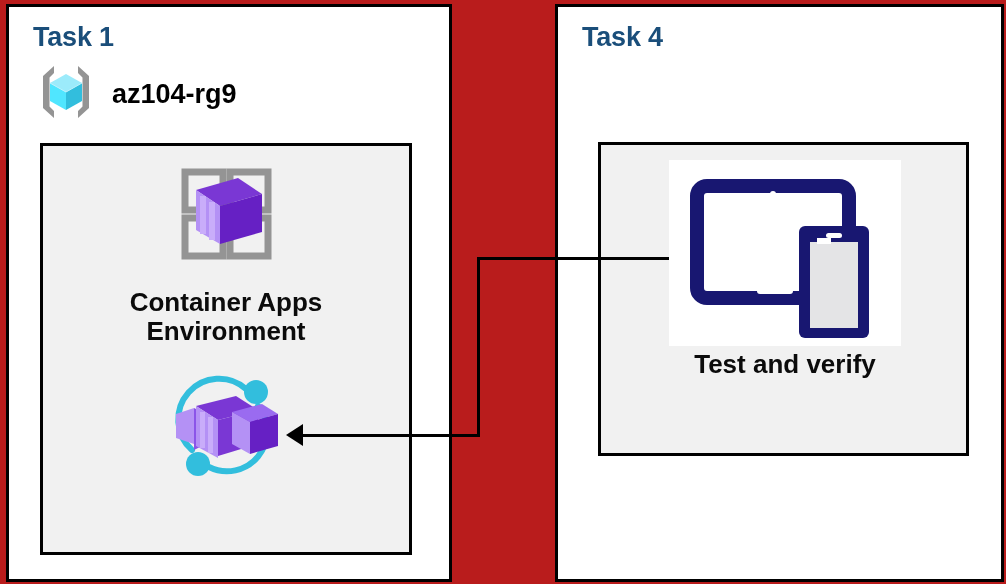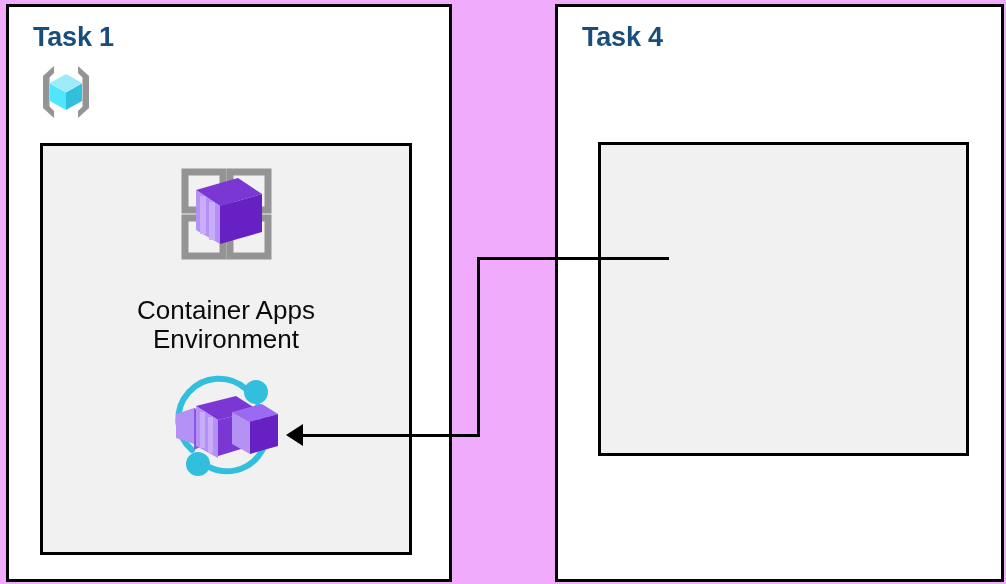--- a/index.html
+++ b/index.html
@@ -7,21 +7,21 @@
     padding: 0;
     background: #ffffff;
   }
   body {
     font-family: "Liberation Sans", sans-serif;
   }
   #canvas {
     position: relative;
     width: 1006px;
     height: 584px;
-    background: #f0abfc;
+    background: #b91c1c;
     overflow: hidden;
   }
 
   
   .task-panel {
     position: absolute;
     background: #ffffff;
     border: 3px solid #000000;
     box-sizing: border-box;
   }
@@ -67,26 +67,26 @@
 
   
   .node {
     position: absolute;
     display: flex;
     flex-direction: column;
     align-items: center;
   }
   .node-label {
     font-size: 26px;
-    font-weight: normal;
+    font-weight: bold;
     color: #0b0b0b;
     text-align: center;
     line-height: 1.12;
     white-space: pre-line;
-    margin-top: 12px;
+    margin-top: 4px;
   }
 
   #node-cae { left: 60px; top: 152px; width: 332px; }
   #node-ca  { left: 60px; top: 372px; width: 332px; }
   #node-tv  { left: 640px; top: 160px; width: 290px; }
 
   .icon-white-plate {
     background: #ffffff;
     display: flex;
     align-items: center;
@@ -130,20 +130,21 @@
 
         <path d="M34 16 L50 25 L34 34 L18 25 Z" fill="#9cebfb"></path>
 
         <path d="M18 25 L34 34 L34 52 L18 43 Z" fill="#50e6ff"></path>
 
         <path d="M50 25 L50 43 L34 52 L34 34 Z" fill="#32bedd"></path>
 
         <path d="M18 25 L34 34 L50 25" fill="none" stroke="#bdf1fc" stroke-width="1"></path>
       </svg>
     </span>
+    <span id="rg-label">az104-rg9</span>
   </div>
 
   <div id="task1-inner" class="inner-box"></div>
 
   <div id="node-cae" class="node">
     <span>
       <svg width="128" height="128" viewBox="0 0 128 128">
 
         <g fill="none" stroke="#949494" stroke-width="7">
           <rect x="23" y="20" width="38" height="38"></rect>
@@ -192,19 +193,40 @@
       </svg>
     </span>
   </div>
 
   <div id="task2-panel" class="task-panel">
     <div class="task-title">Task 4</div>
   </div>
 
   <div id="task2-inner" class="inner-box"></div>
 
+  <div id="node-tv" class="node">
+    <span class="icon-white-plate" style="width:232px;height:186px;">
+      <svg width="232" height="186" viewBox="0 0 232 186">
+
+        <rect x="28" y="26" width="152" height="112" rx="10" ry="10" fill="none" stroke="#181771" stroke-width="14"></rect>
+
+        <circle cx="104" cy="34" r="3" fill="#ffffff"></circle>
+
+        <rect x="88" y="128" width="36" height="6" rx="3" fill="#ffffff"></rect>
+
+        <rect x="130" y="66" width="70" height="112" rx="6" ry="6" fill="#181771"></rect>
+
+        <rect x="141" y="82" width="48" height="86" fill="#e4e4e6"></rect>
+
+        <rect x="157" y="73" width="16" height="5" rx="2.5" fill="#ffffff"></rect>
+
+        <rect x="148" y="78" width="14" height="6" fill="#ffffff"></rect>
+      </svg>
+    </span>
+    <div class="node-label">Test and verify</div>
+  </div>
 
   <div id="conn-h-top" class="conn"></div>
   <div id="conn-v" class="conn"></div>
   <div id="conn-h-bot" class="conn"></div>
   <div id="conn-arrow"></div>
 
 </div>
 
 </body></html>

